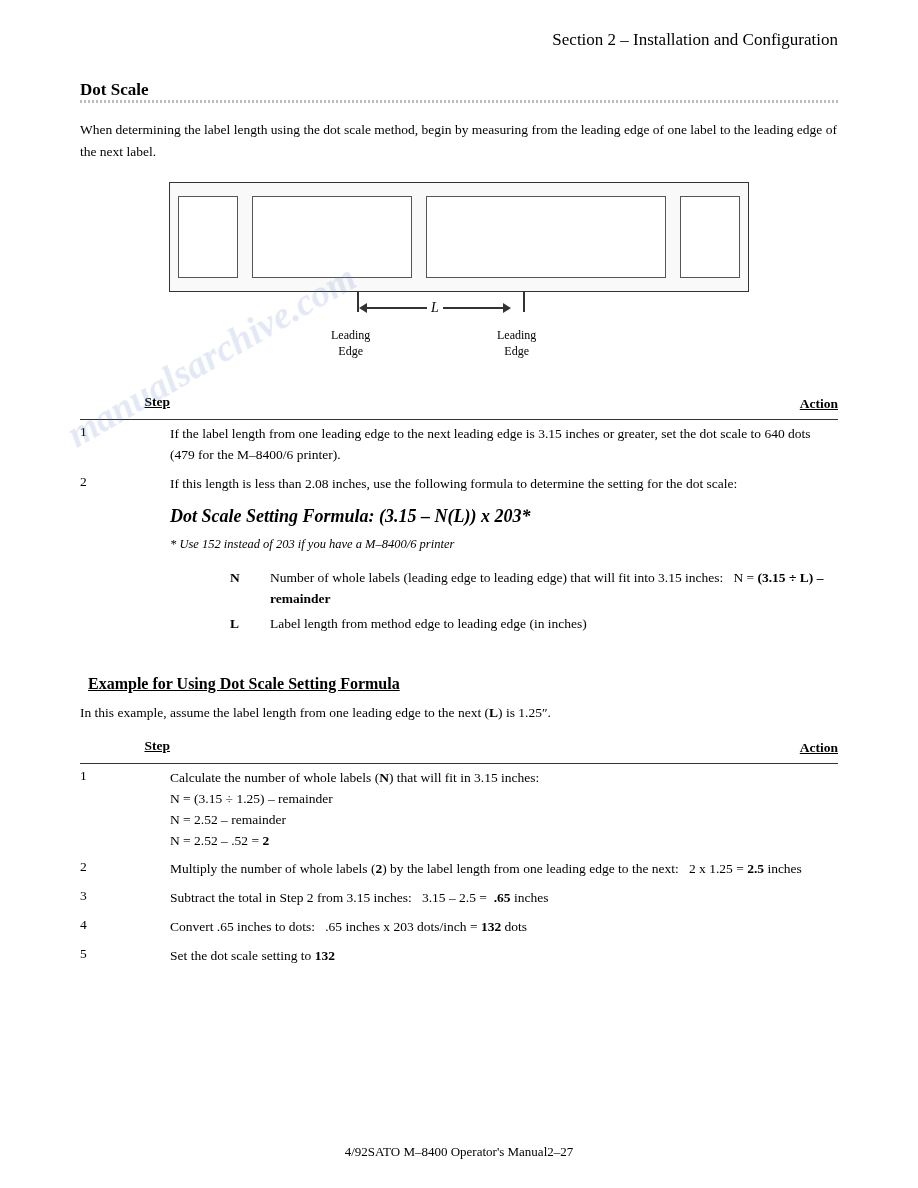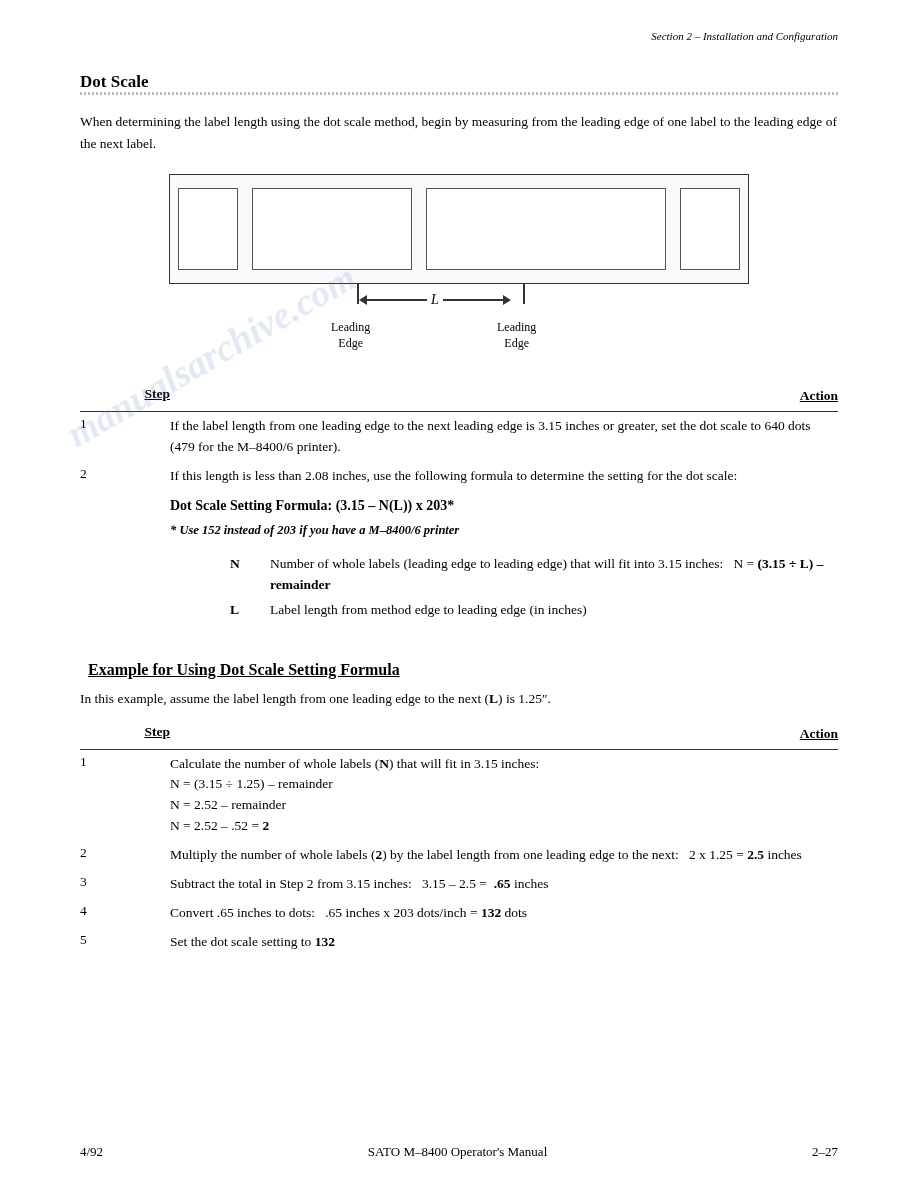--- a/index.html
+++ b/index.html
@@ -8,22 +8,21 @@
       font-size: 14px;
       background: #fff;
       color: #000;
       width: 918px;
       min-height: 1188px;
       position: relative;
       padding: 30px 80px 40px 80px;
     }
     .header-right {
       text-align: right;
-      font-style: italic;
-      font-size: 11px;
+      font-size: 17px;
       margin-bottom: 30px;
     }
     .section-title {
       font-size: 17px;
       font-weight: bold;
       margin-bottom: 0;
     }
     .title-rule {
       border: none;
       border-top: 1px solid #aaa;
@@ -100,28 +99,28 @@
       text-align: right;
     }
     .steps-header-row td.col-step {
       text-decoration: underline;
     }
     .steps-header-row td.col-action {
       text-decoration: underline;
     }
     .formula-line {
       font-weight: bold;
-      font-size: 14px;
+      font-size: 18px;
       margin: 8px 0 4px 0;
+      font-style: italic;
     }
     .footnote-italic {
       font-style: italic;
       font-size: 12.5px;
       margin-bottom: 12px;
-      font-weight: bold;
     }
     .variable-table {
       width: 100%;
       margin: 8px 0 14px 60px;
       border-collapse: collapse;
       width: calc(100% - 60px);
     }
     .variable-table td {
       font-size: 13.5px;
       padding: 2px 0;
@@ -142,23 +141,22 @@
       font-size: 13.5px;
       margin-bottom: 10px;
       line-height: 1.55;
     }
     .footer-row {
       position: absolute;
       bottom: 28px;
       left: 80px;
       right: 80px;
       display: flex;
-      justify-content: space-between;
+      justify-content: center;
       font-size: 13px;
-      gap: 30px;
     }
     .watermark {
       position: fixed;
       top: 340px;
       left: 50px;
       width: 300px;
       color: rgba(100,130,200,0.18);
       font-size: 38px;
       font-style: italic;
       font-weight: bold;

